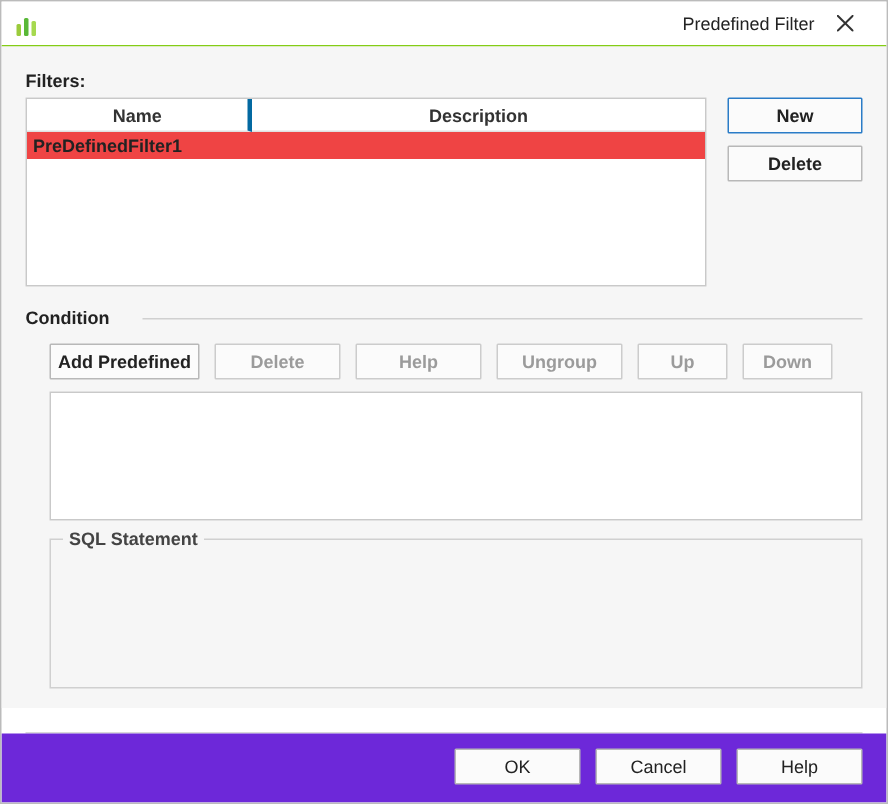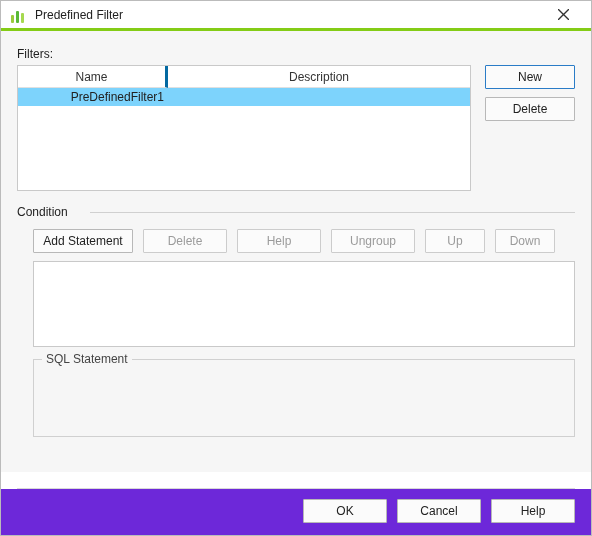--- a/index.html
+++ b/index.html
@@ -15,21 +15,22 @@
     display: flex;
     flex-direction: column;
   }
   
   .titlebar {
     height: 30px;
     display: flex;
     align-items: center;
     padding: 0 8px 0 10px;
     background: #fff;
-    border-bottom: 3px solid #84cc16;
+    border-bottom: 1px solid #84cc16;
+    text-align: right;
   }
   .titlebar .icon {
     width: 16px; height: 16px;
     margin-right: 8px;
     display: flex; align-items: flex-end; gap: 2px;
   }
   .titlebar .icon .bar { width: 3px; border-radius: 1px; }
   .titlebar .icon .b1 { height: 8px; background: #9BCB3C; }
   .titlebar .icon .b2 { height: 12px; background: #59B837; }
   .titlebar .icon .b3 { height: 10px; background: #A6D94F; }
@@ -41,20 +42,21 @@
   }
   .titlebar .close svg { width: 11px; height: 11px; }
 
   .content {
     flex: 1;
     background: #f6f6f6;
     padding: 10px 16px 0 16px;
     display: flex;
     flex-direction: column;
     min-height: 0;
+    font-weight: bold;
   }
 
   .filters-label { margin: 6px 0 4px 0; }
 
   .filters-row {
     display: flex;
     gap: 14px;
     align-items: flex-start;
   }
 
@@ -79,21 +81,21 @@
     font-size: 12px;
     color: #333;
   }
   .th.name { width: 150px; }
   .th.desc { flex: 1; border-right: none; }
   .trow {
     display: flex;
     height: 18px;
     align-items: center;
   }
-  .trow.selected { background: #7dd3fc; text-align: right; }
+  .trow.selected { background: #ef4444; }
   .td { padding: 0 4px; font-size: 12px; }
   .td.name { width: 150px; }
   .td.desc { flex: 1; }
 
   .side-buttons {
     display: flex;
     flex-direction: column;
     gap: 8px;
     width: 90px;
   }
@@ -143,21 +145,21 @@
   .condition-area {
     margin: 8px 0 0 16px;
     border: 1px solid #c9c9c9;
     background: #fff;
     height: 86px;
   }
 
   .fieldset {
     margin: 12px 0 0 16px;
     border: 1px solid #d0d0d0;
-    height: 78px;
+    height: 100px;
     position: relative;
     background: #f6f6f6;
   }
   .fieldset .legend {
     position: absolute;
     top: -8px;
     left: 8px;
     background: #f6f6f6;
     padding: 0 4px;
     font-size: 12px;
@@ -216,21 +218,21 @@
       <div class="btn">Delete</div>
     </div>
   </div>
 
   <div class="section-header">
     <span class="label">Condition</span>
     <div class="section-line"></div>
   </div>
 
   <div class="condition-buttons">
-    <div class="cbtn" style="width:100px">Add Statement</div>
+    <div class="cbtn" style="width:100px">Add Predefined</div>
     <div class="cbtn disabled">Delete</div>
     <div class="cbtn disabled">Help</div>
     <div class="cbtn disabled">Ungroup</div>
     <div class="cbtn disabled" style="width:60px">Up</div>
     <div class="cbtn disabled" style="width:60px">Down</div>
   </div>
 
   <div class="condition-area"></div>
 
   <div class="fieldset">

